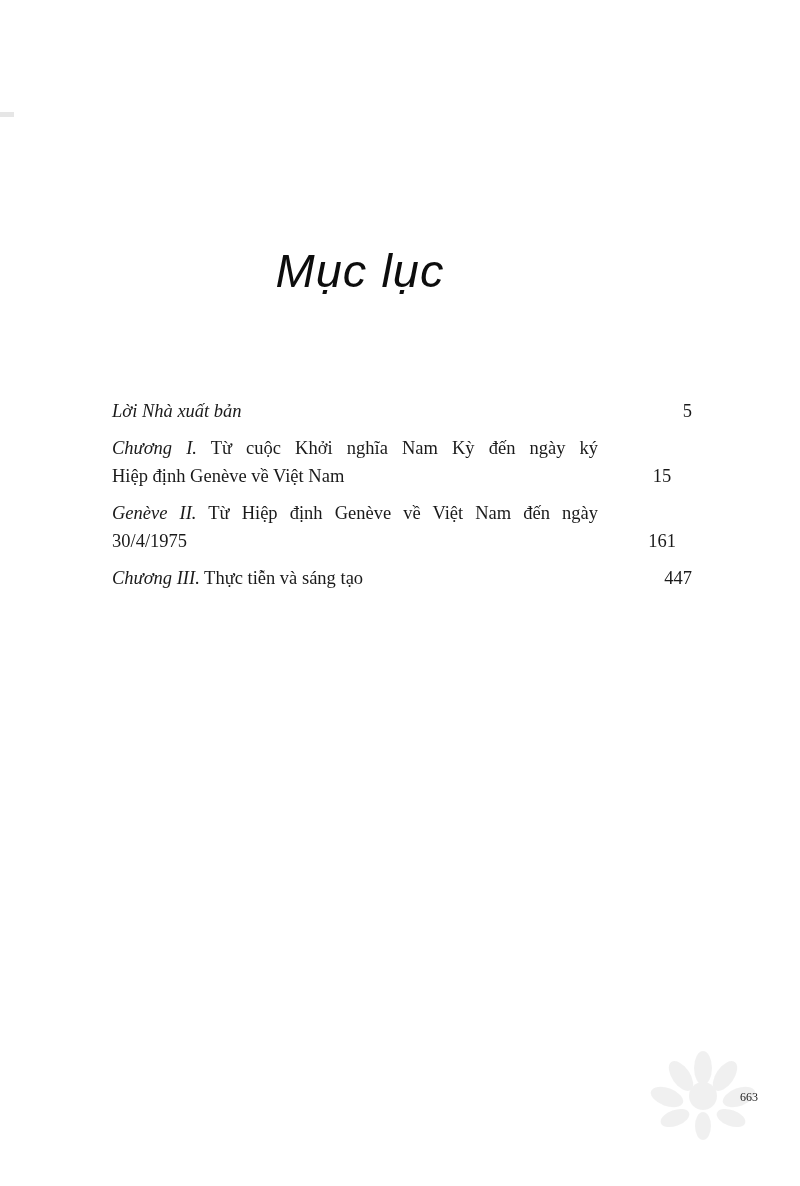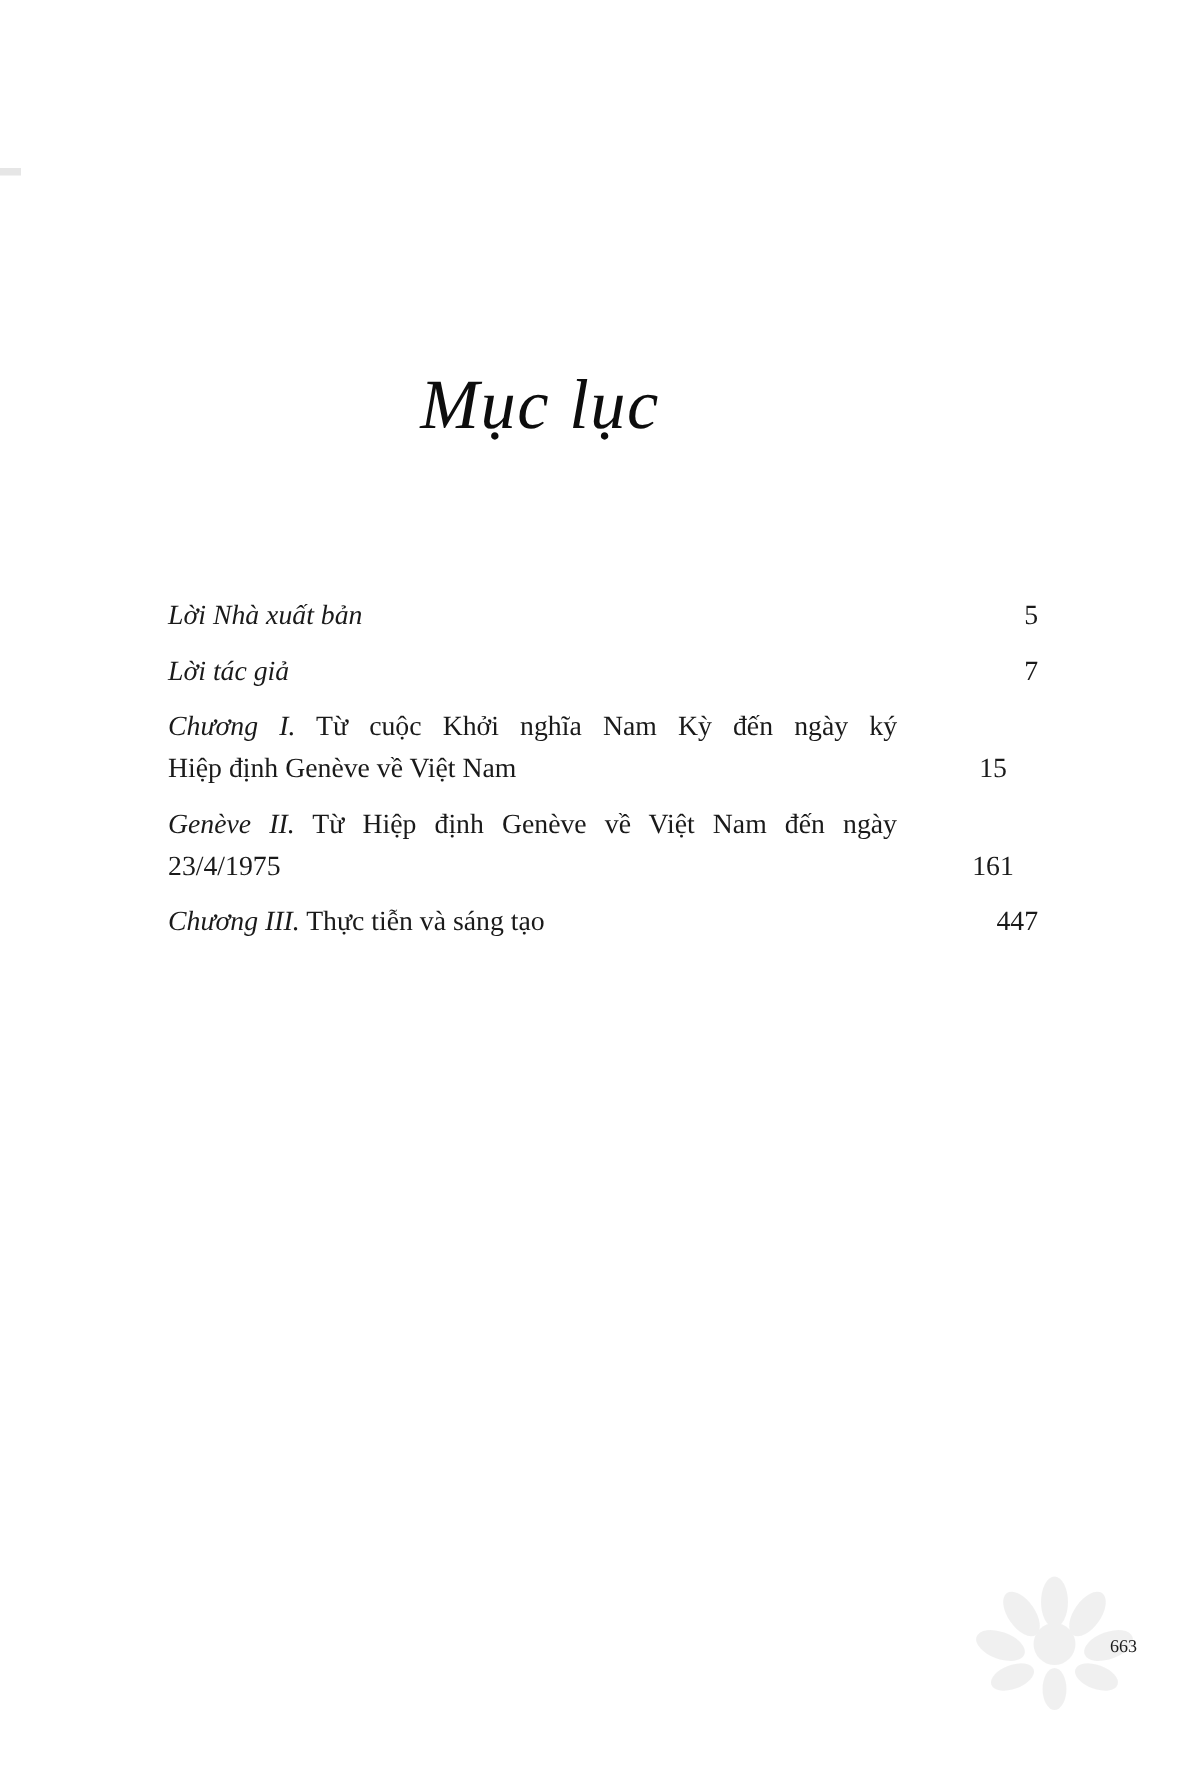--- a/index.html
+++ b/index.html
@@ -33,21 +33,21 @@
     width: 800px;
     height: 1186px;
   }
 
   .toc-title {
     position: absolute;
     left: 0;
     top: 243px;
     width: 720px;
     text-align: center;
-    font-family: Liberation Serif, serif;
+    font-family: Liberation Sans, sans-serif;
     font-style: italic;
     font-size: 47px;
     letter-spacing: 1px;
     color: #0d0d0d;
   }
 
   .toc-list {
     position: absolute;
     left: 112px;
     top: 397px;
@@ -139,45 +139,39 @@
 
   <div class="toc-list">
 
     <div class="toc-row">
       <div class="toc-label">
         <span class="chap">Lời Nhà xuất bản</span>
       </div>
       <div class="toc-page">5</div>
     </div>
 
-    <div class="toc-row">
-      <div class="toc-label">
-        <span class="chap">Lời tác giả</span>
-      </div>
-      <div class="toc-page">7</div>
-    </div>
 
     <div class="toc-row">
       <div class="toc-label justified">
         <span class="line1">
           <span class="chap">Chương I.</span>
           <span>Từ cuộc Khởi nghĩa Nam Kỳ đến ngày ký</span>
         </span>
         <span class="line2">Hiệp định Genève về Việt Nam</span>
       </div>
       <div class="toc-page second-line">15</div>
     </div>
 
     <div class="toc-row">
       <div class="toc-label justified">
         <span class="line1">
           <span class="chap">Genève II.</span>
           <span>Từ Hiệp định Genève về Việt Nam đến ngày</span>
         </span>
-        <span class="line2">23/4/1975</span>
+        <span class="line2">30/4/1975</span>
       </div>
       <div class="toc-page second-line">161</div>
     </div>
 
     <div class="toc-row">
       <div class="toc-label">
         <span class="chap">Chương III.</span>
         <span>Thực tiễn và sáng tạo</span>
       </div>
       <div class="toc-page">447</div>

